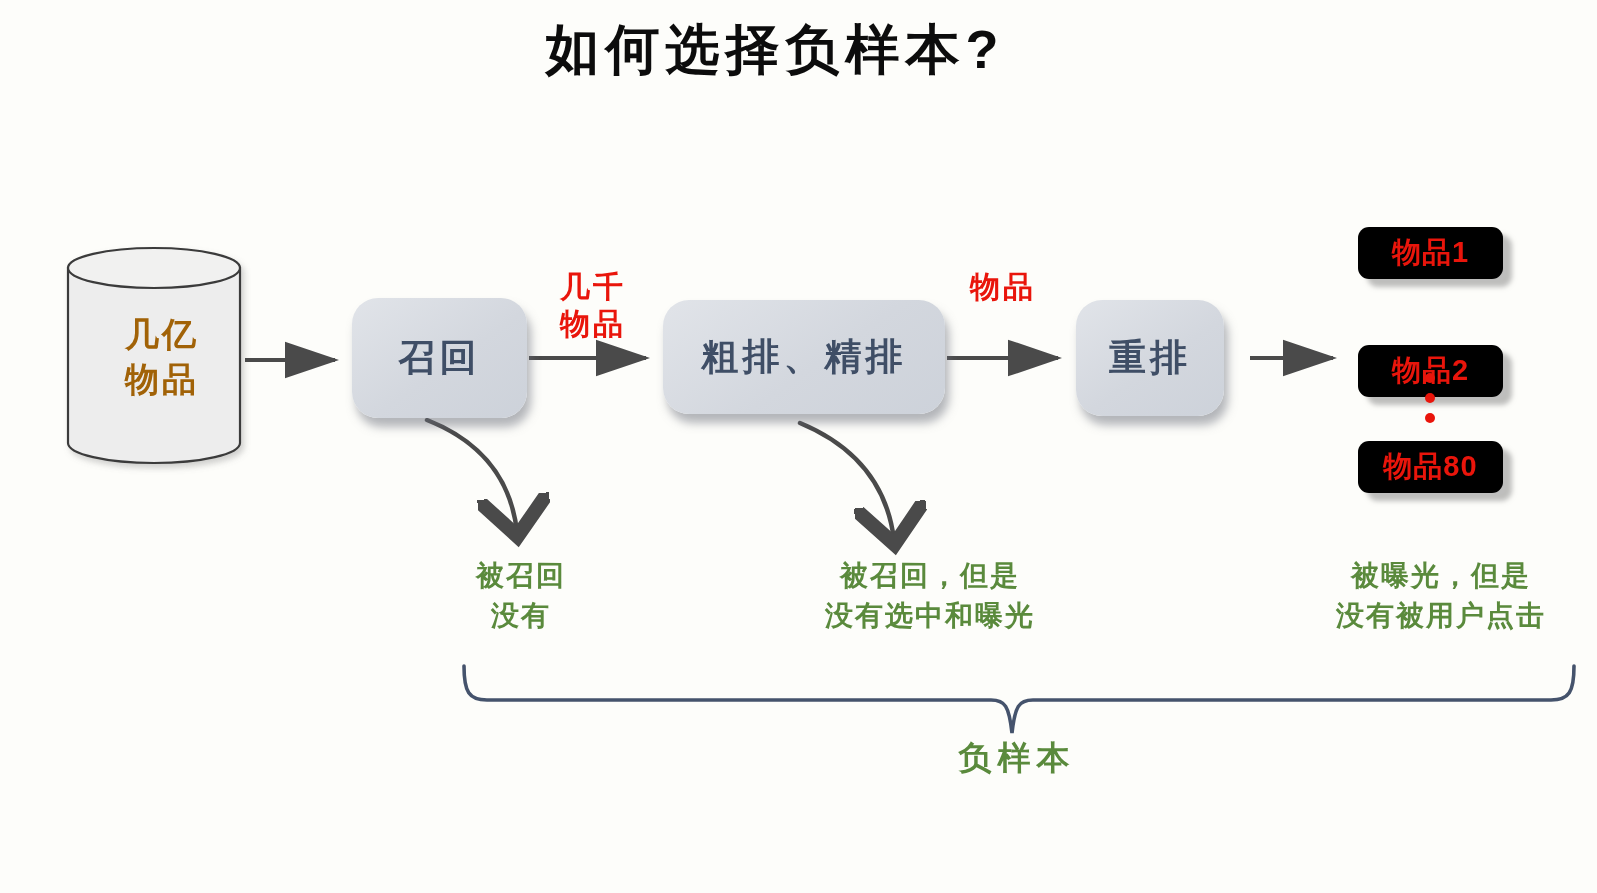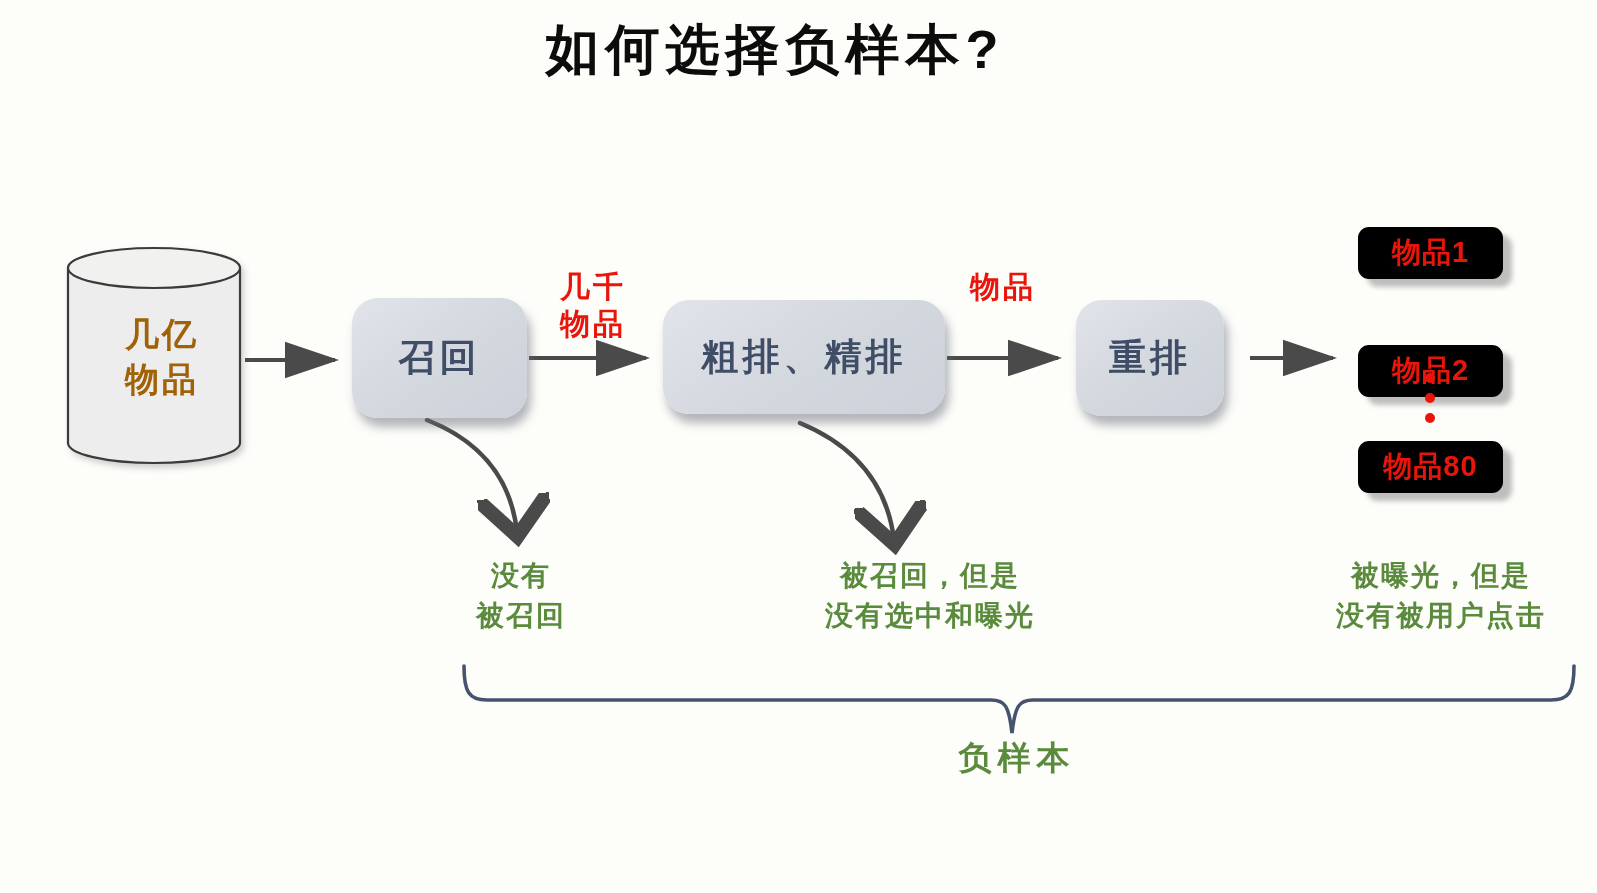--- a/index.html
+++ b/index.html
@@ -182,22 +182,22 @@
   <div class="abs v-ellipsis">
     <i></i>
       <i></i>
       <i></i>
   </div>
   <div class="abs item-card item-80">
     <span>物品80</span>
   </div>
 
   <div class="abs note note-1">
+    <span class="ln">被召回</span>
     <span class="ln">没有</span>
-    <span class="ln">被召回</span>
   </div>
   <div class="abs note note-2">
     <span class="ln">被召回，但是</span>
     <span class="ln">没有选中和曝光</span>
   </div>
   <div class="abs note note-3">
     <span class="ln">被曝光，但是</span>
     <span class="ln">没有被用户点击</span>
   </div>
 

